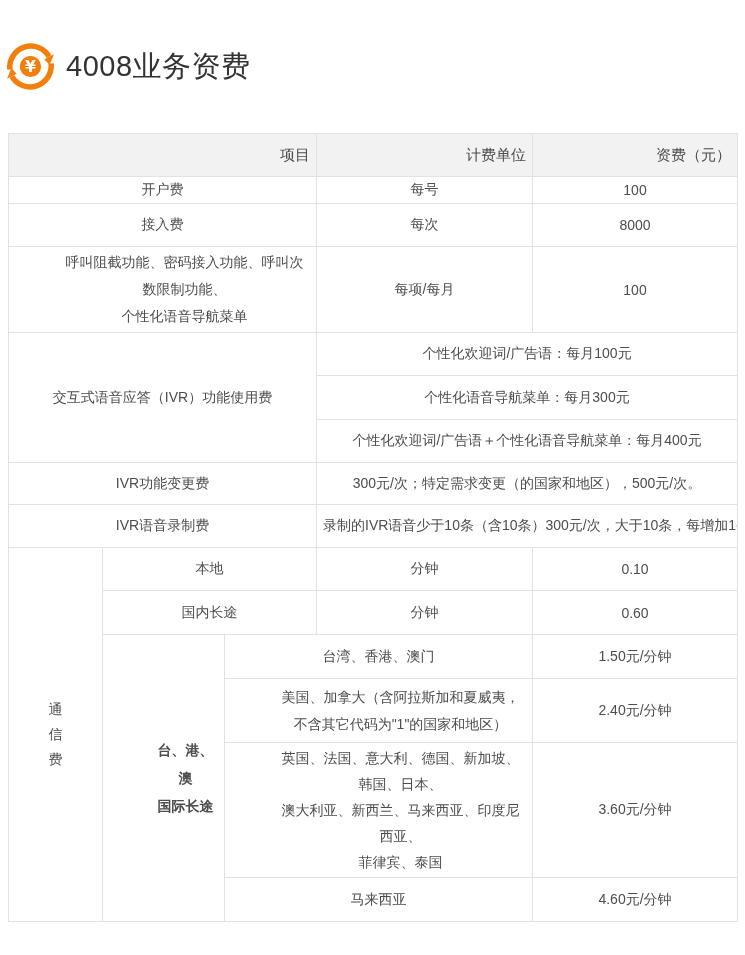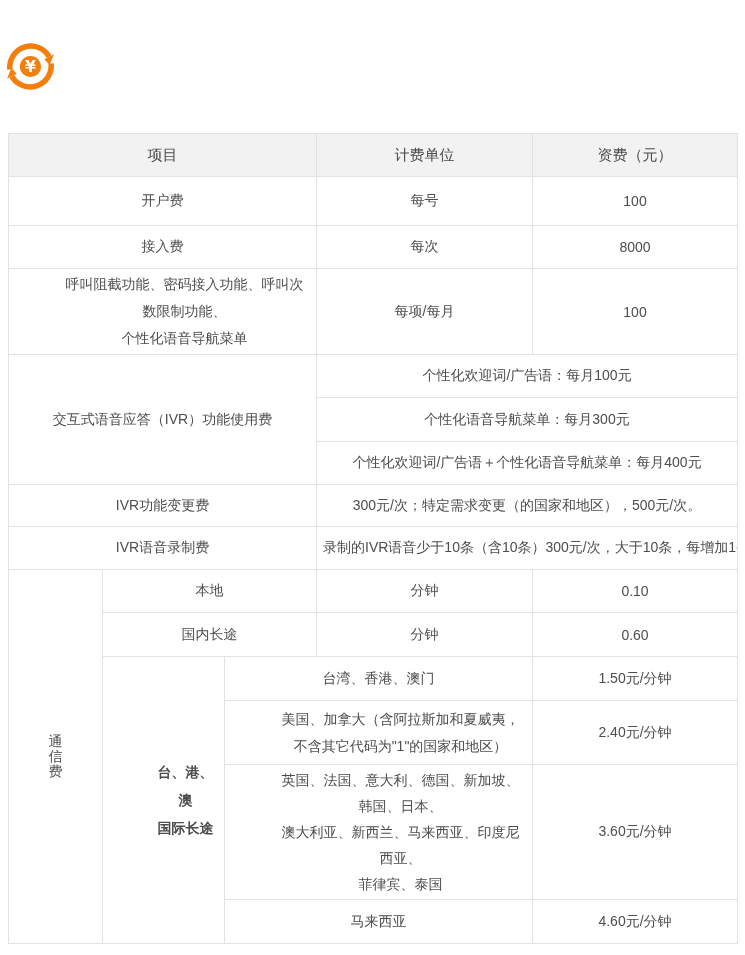--- a/index.html
+++ b/index.html
@@ -25,65 +25,66 @@
     border-collapse:collapse;table-layout:fixed;
   }
   .fee-table th,.fee-table td{
     border:1px solid #e2e2e2;
     text-align:center;vertical-align:middle;
     font-size:14px;font-weight:400;color:#4d4d4d;
     padding:2px 6px;box-sizing:border-box;
     overflow:hidden;
   }
   .fee-table thead th{
-    background:#f2f2f2;height:43px;font-size:15px;color:#4a4a4a;
+    background:#f2f2f2;height:43px;font-size:15px;color:#4a4a4a;text-align:right;
   }
   .ln{display:block;margin-left:44px;}
   .lh27 .ln,.lh27{line-height:27px;}
   .lh26 .ln{line-height:26px;text-align:center;}
   .small-nowrap{font-size:13px;white-space:nowrap;padding:2px 2px;}
   .vlabel{
-    display:inline-block;width:16px;line-height:15px;
+    display:inline-block;width:16px;line-height:25px;
     word-break:break-all;text-align:center;
   }
   .intl-label .ln{line-height:28px;font-weight:bold;}
 </style>
 </head>
 <body>
 
 <div class="masthead">
   <span class="logo">
     <svg viewBox="0 0 54 54" xmlns="http://www.w3.org/2000/svg" aria-hidden="true">
       <path d="M 6 30 A 21.5 21.5 0 0 1 46 17" fill="none" stroke="#f47e0c" stroke-width="5.6"></path>
       <polygon points="50.9,14.4 41.1,19.6 46.5,25.5" fill="#f47e0c"></polygon>
       <path d="M 48 24 A 21.5 21.5 0 0 1 8 37" fill="none" stroke="#f47e0c" stroke-width="5.6"></path>
       <polygon points="3.1,39.6 12.9,34.4 7.5,28.5" fill="#f47e0c"></polygon>
       <circle cx="27" cy="27" r="10.8" fill="#f47e0c"></circle>
       <text x="27" y="33" text-anchor="middle" font-size="16" font-weight="bold" font-family="DejaVu Sans, sans-serif" fill="#ffffff">¥</text>
     </svg>
   </span>
+  <h1 class="page-title">4008业务资费</h1>
 </div>
 
 <table class="fee-table">
   <colgroup>
     <col style="width:94px">
       <col style="width:122px">
       <col style="width:92px">
     <col style="width:216px">
       <col style="width:205px">
   </colgroup>
   <thead>
     <tr>
       <th colspan="3">项目</th>
       <th>计费单位</th>
       <th>资费（元）</th>
     </tr>
   </thead>
   <tbody>
-    <tr style="height:49px">
+    <tr style="height:27px">
       <td colspan="3">开户费</td>
       <td>每号</td>
       <td>100</td>
     </tr>
     <tr style="height:43px">
       <td colspan="3">接入费</td>
       <td>每次</td>
       <td>8000</td>
     </tr>
     <tr style="height:63px">

